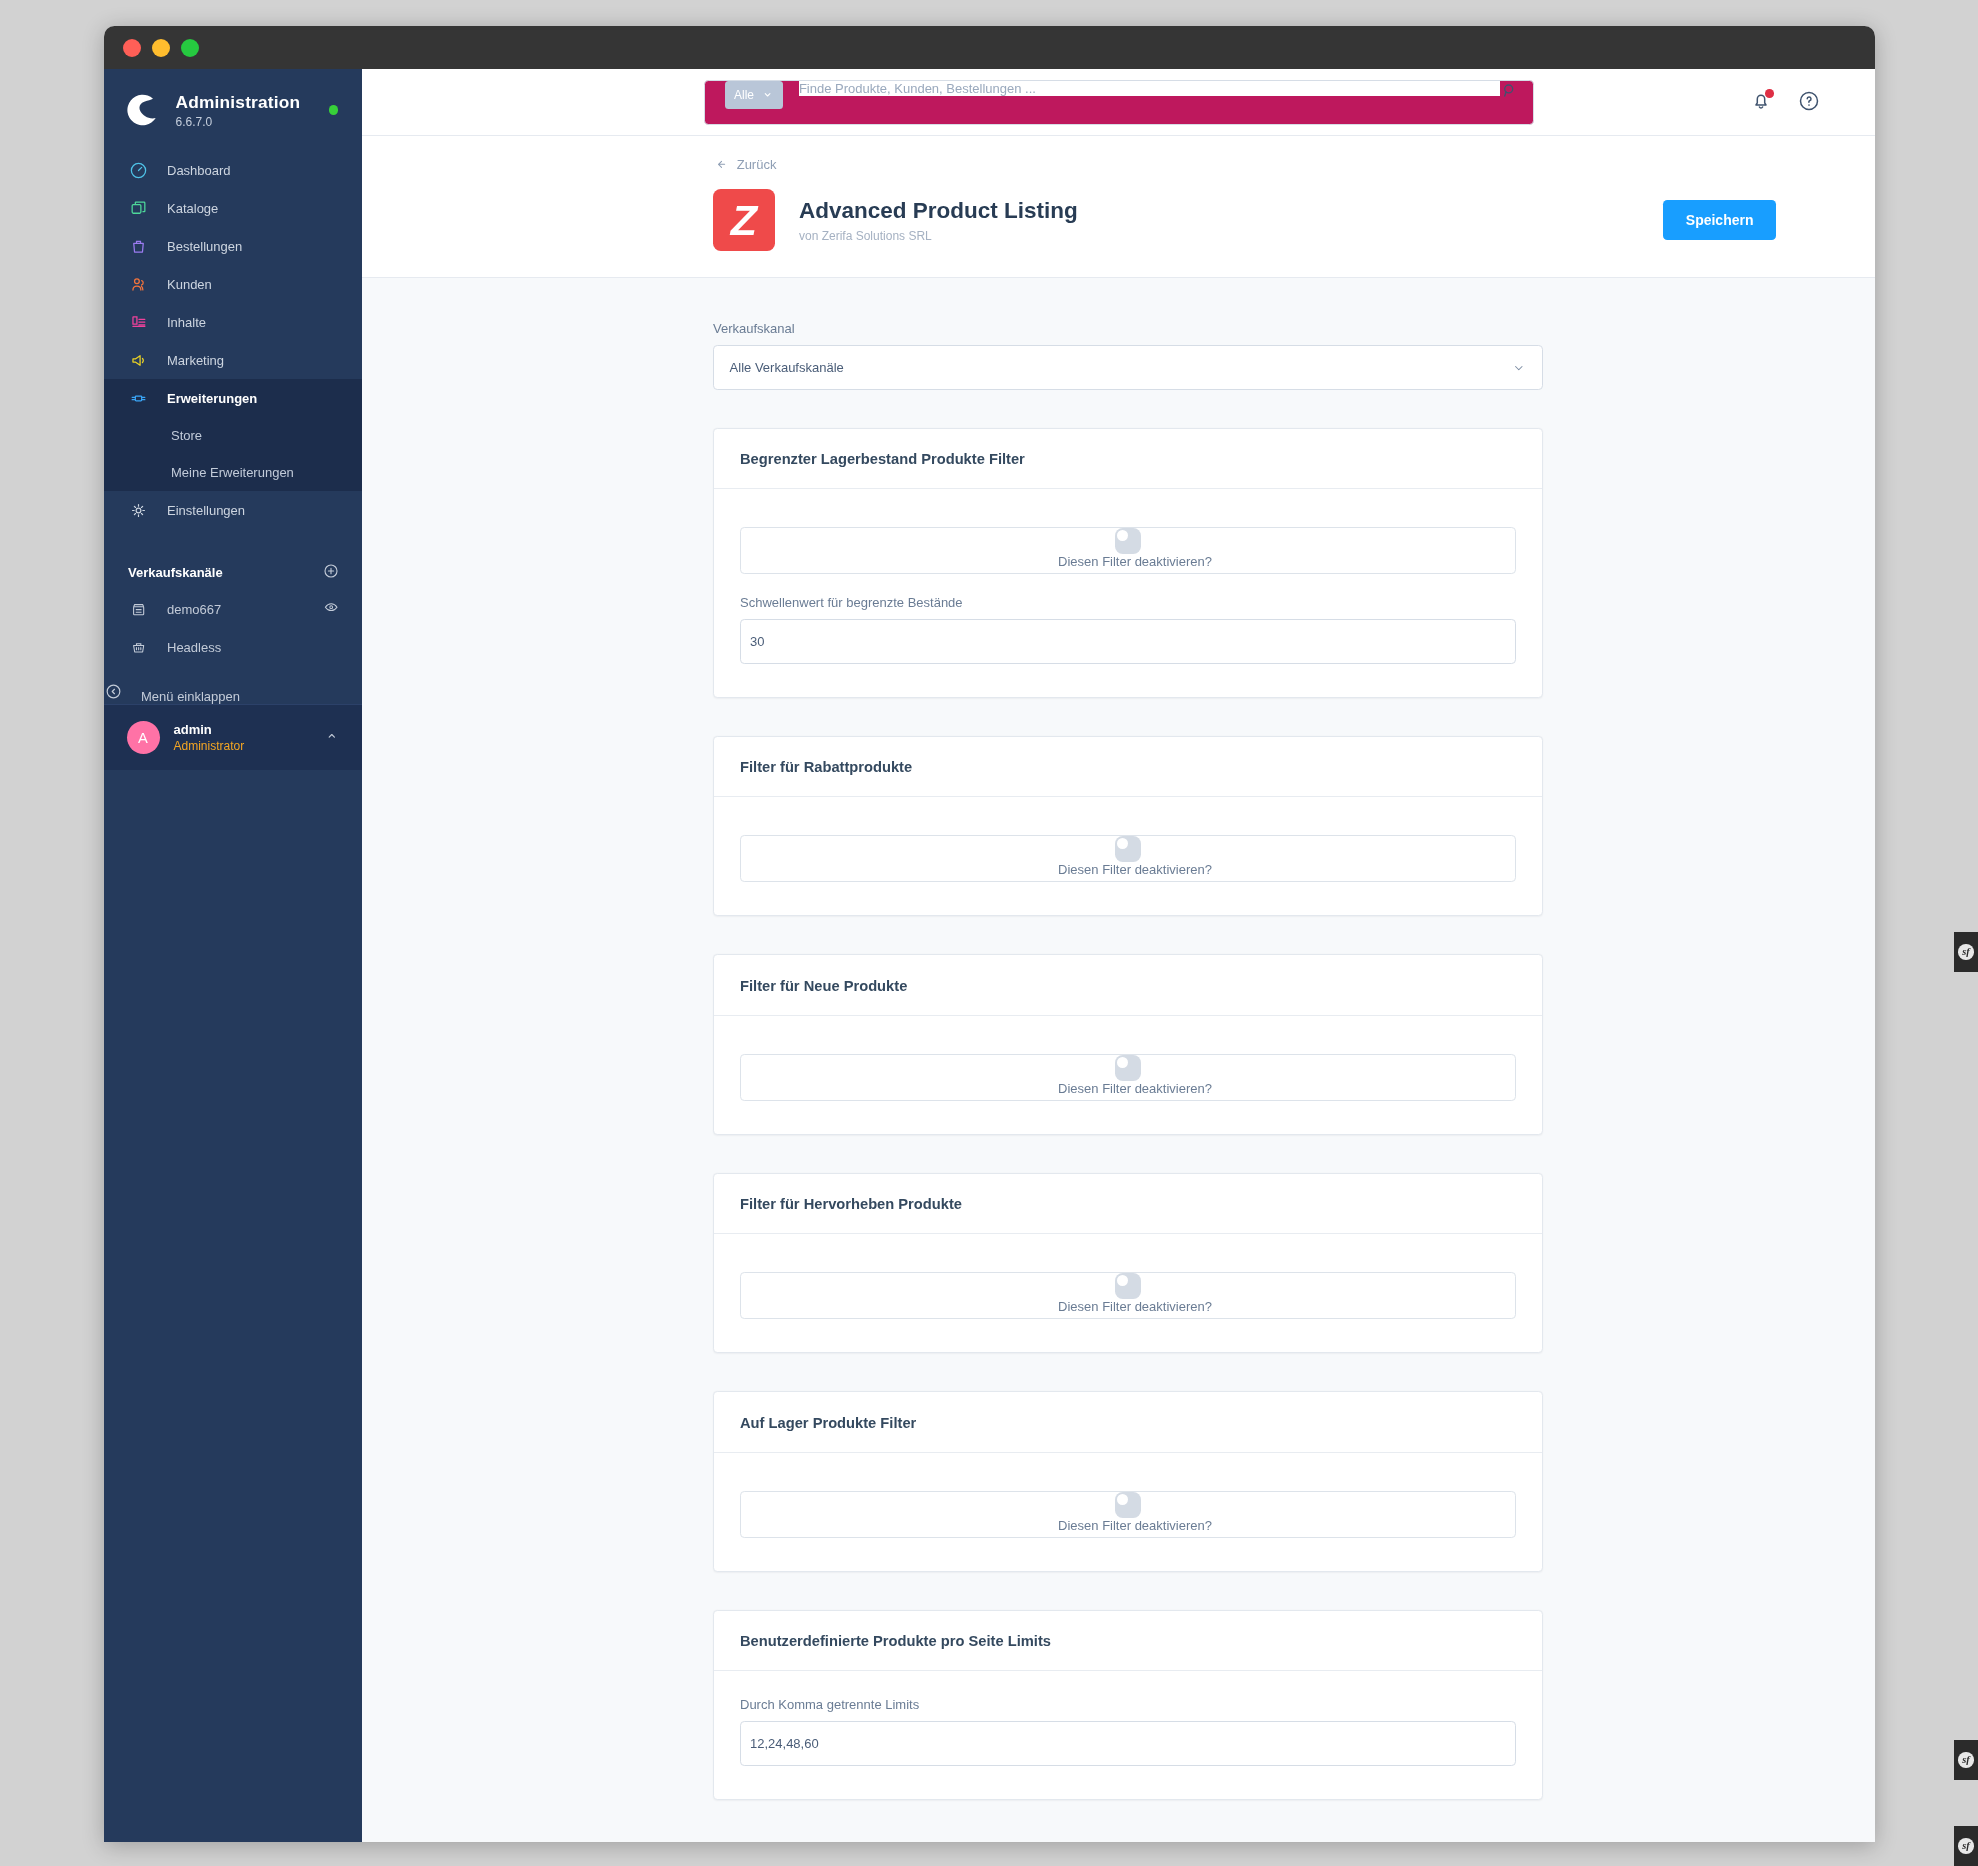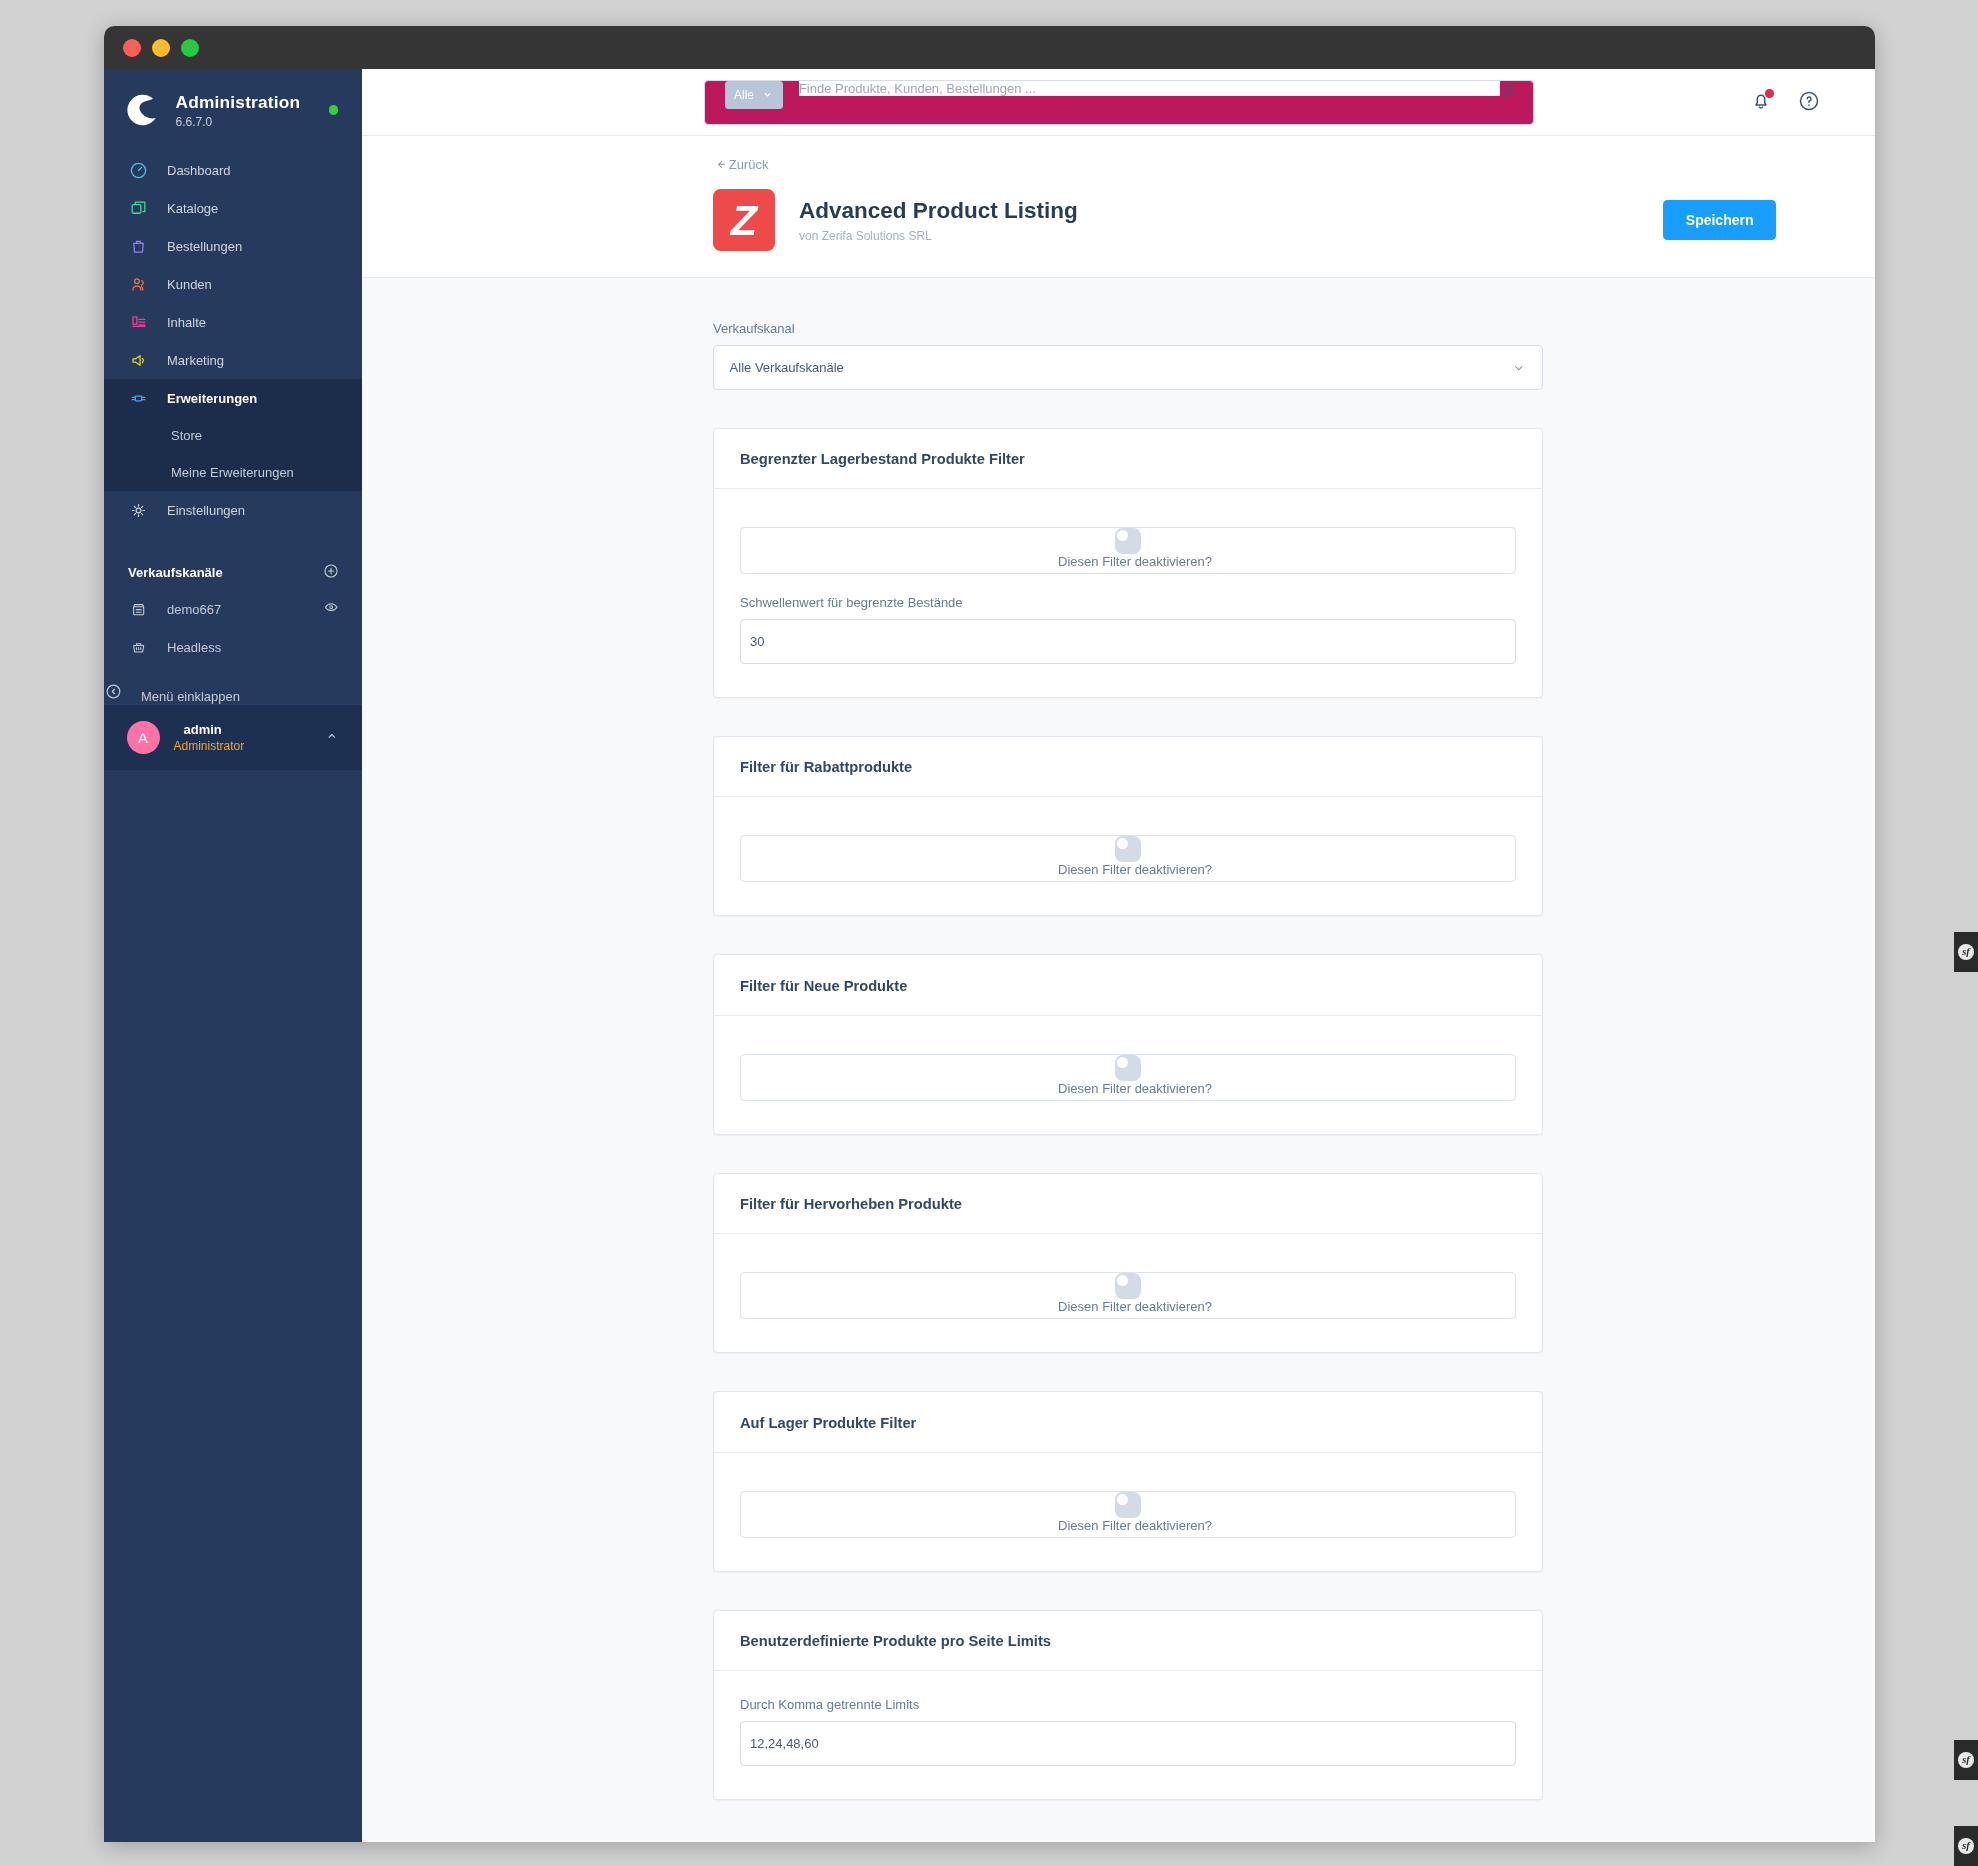--- a/index.html
+++ b/index.html
@@ -76,21 +76,21 @@
 
   #user-block {
     background: #1e3052; height: 66px; display: flex; align-items: center;
     padding: 0 22.5px 0 22.5px; cursor: pointer; border-top: 0.9px solid #2c4169;
   }
   #avatar {
     width: 33px; height: 33px; flex: 0 0 33px; border-radius: 50%; background: #ff72a6;
     color: #fff; font-size: 14.7px; display: flex; align-items: center; justify-content: center;
   }
   #user-meta { margin-left: 14px; flex: 1; }
-  #user-name { color: #fff; font-size: 13px; font-weight: bold; margin-left: 10px; }
+  #user-name { color: #fff; font-size: 13px; font-weight: bold; }
   #user-role { color: #f5a623; font-size: 12px; margin-top: 1.7px; }
 
   #sidebar-filler { background: #253a5c; }
 
   
   #main { flex: 1; display: flex; flex-direction: column; background: #f7f9fb; min-width: 0; }
 
   #topbar {
     height: 67px; background: #ffffff; display: flex; align-items: center;
     position: relative; border-bottom: 0.9px solid #e6eaf0;
@@ -109,21 +109,21 @@
     flex: 1; border: none; outline: none; margin-left: 16.4px;
     font-size: 13px; color: #5b6b83; font-family: "Liberation Sans", sans-serif;
   }
   #search-input::placeholder { color: #9aa9bd; }
   #topbar-icons { position: absolute; right: 52px; display: flex; align-items: center; gap: 22.5px; }
   .tb-icon { position: relative; width: 26px; height: 26px; cursor: pointer; }
   #bell-dot { position: absolute; right: 0.9px; top: 0px; width: 8.6px; height: 8.6px; border-radius: 50%; background: #de2f45; }
 
   #page-header { background: #ffffff; padding: 21px 0 26px 0; border-bottom: 0.9px solid #e6eaf0; }
   #back-link {
-    color: #8e9eb4; font-size: 13px; display: flex; align-items: center; gap: 1px;
+    color: #8e9eb4; font-size: 13px; display: flex; align-items: center; gap: 9px;
     margin-left: 351px; cursor: pointer; width: max-content;
   }
   #header-row { display: flex; align-items: center; margin: 17.3px 0 0 351px; padding-right: 99px; }
   #app-logo {
     width: 62px; height: 62px; flex: 0 0 62px; background: #ef4a4a; border-radius: 7.8px;
     display: flex; align-items: center; justify-content: center;
     color: #fff; font-size: 43px; font-weight: bold; font-style: italic; line-height: 1;
   }
   #app-meta { margin-left: 24px; flex: 1; }
   #app-title { font-size: 22.5px; font-weight: bold; color: #283c54; }

